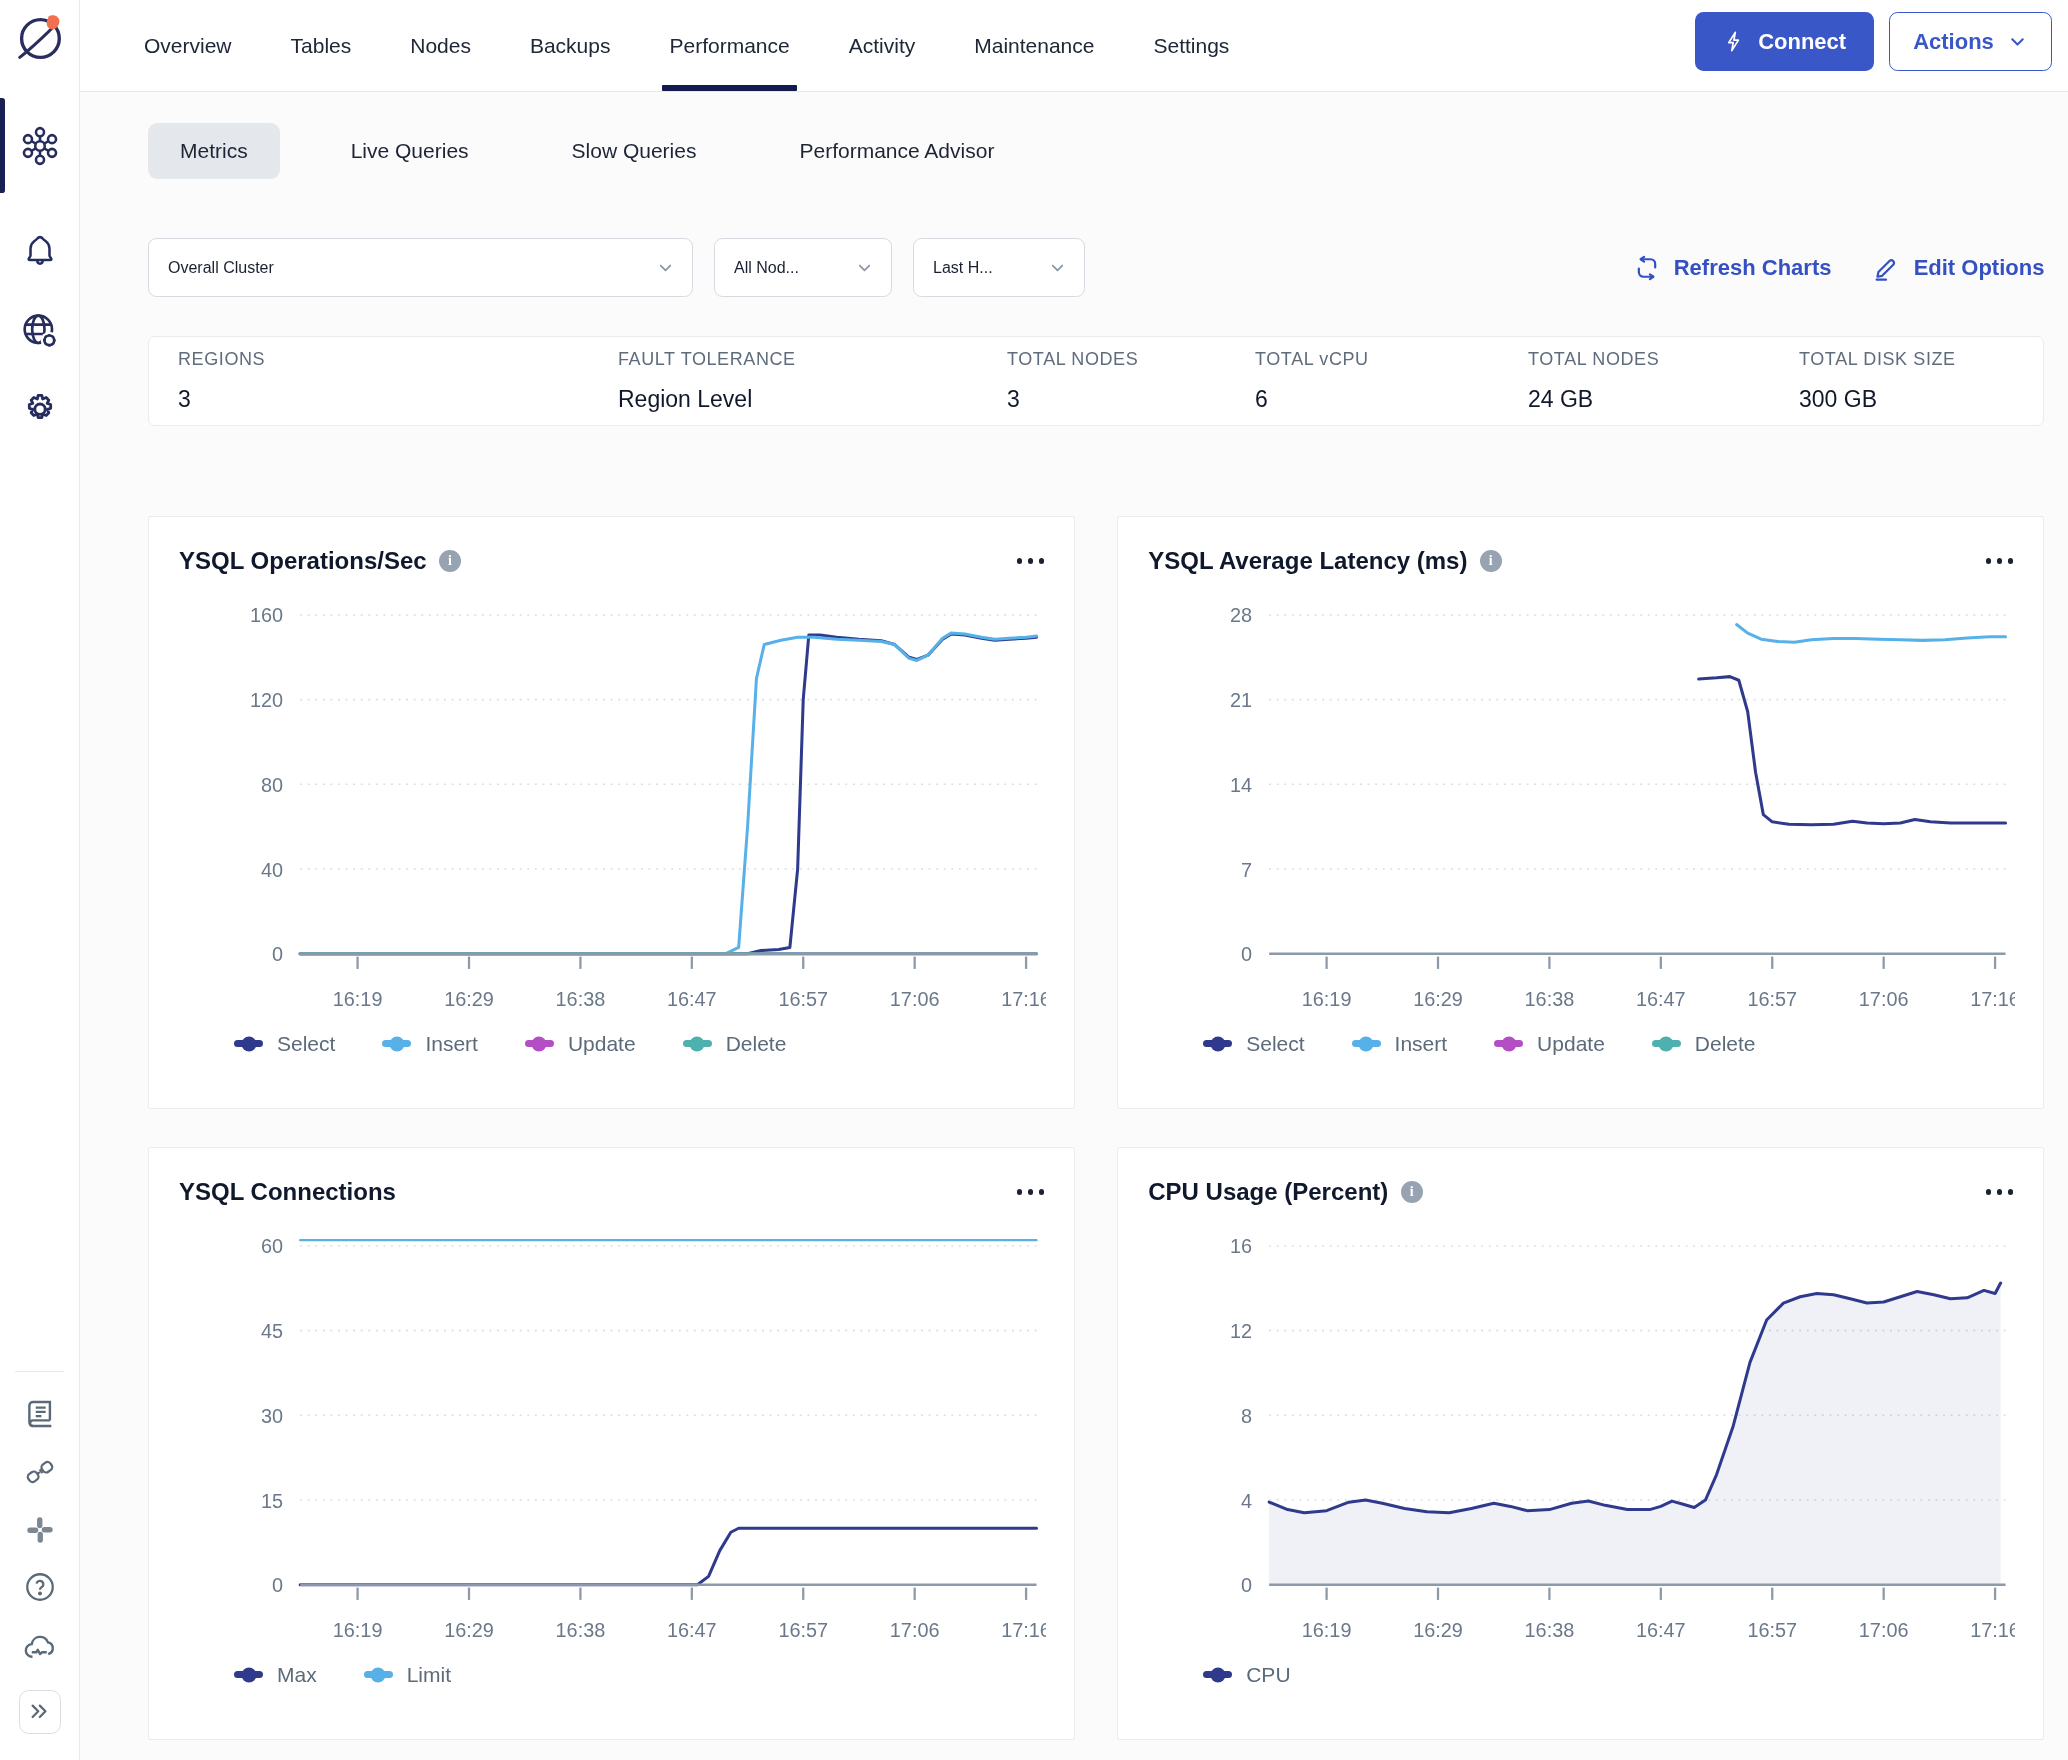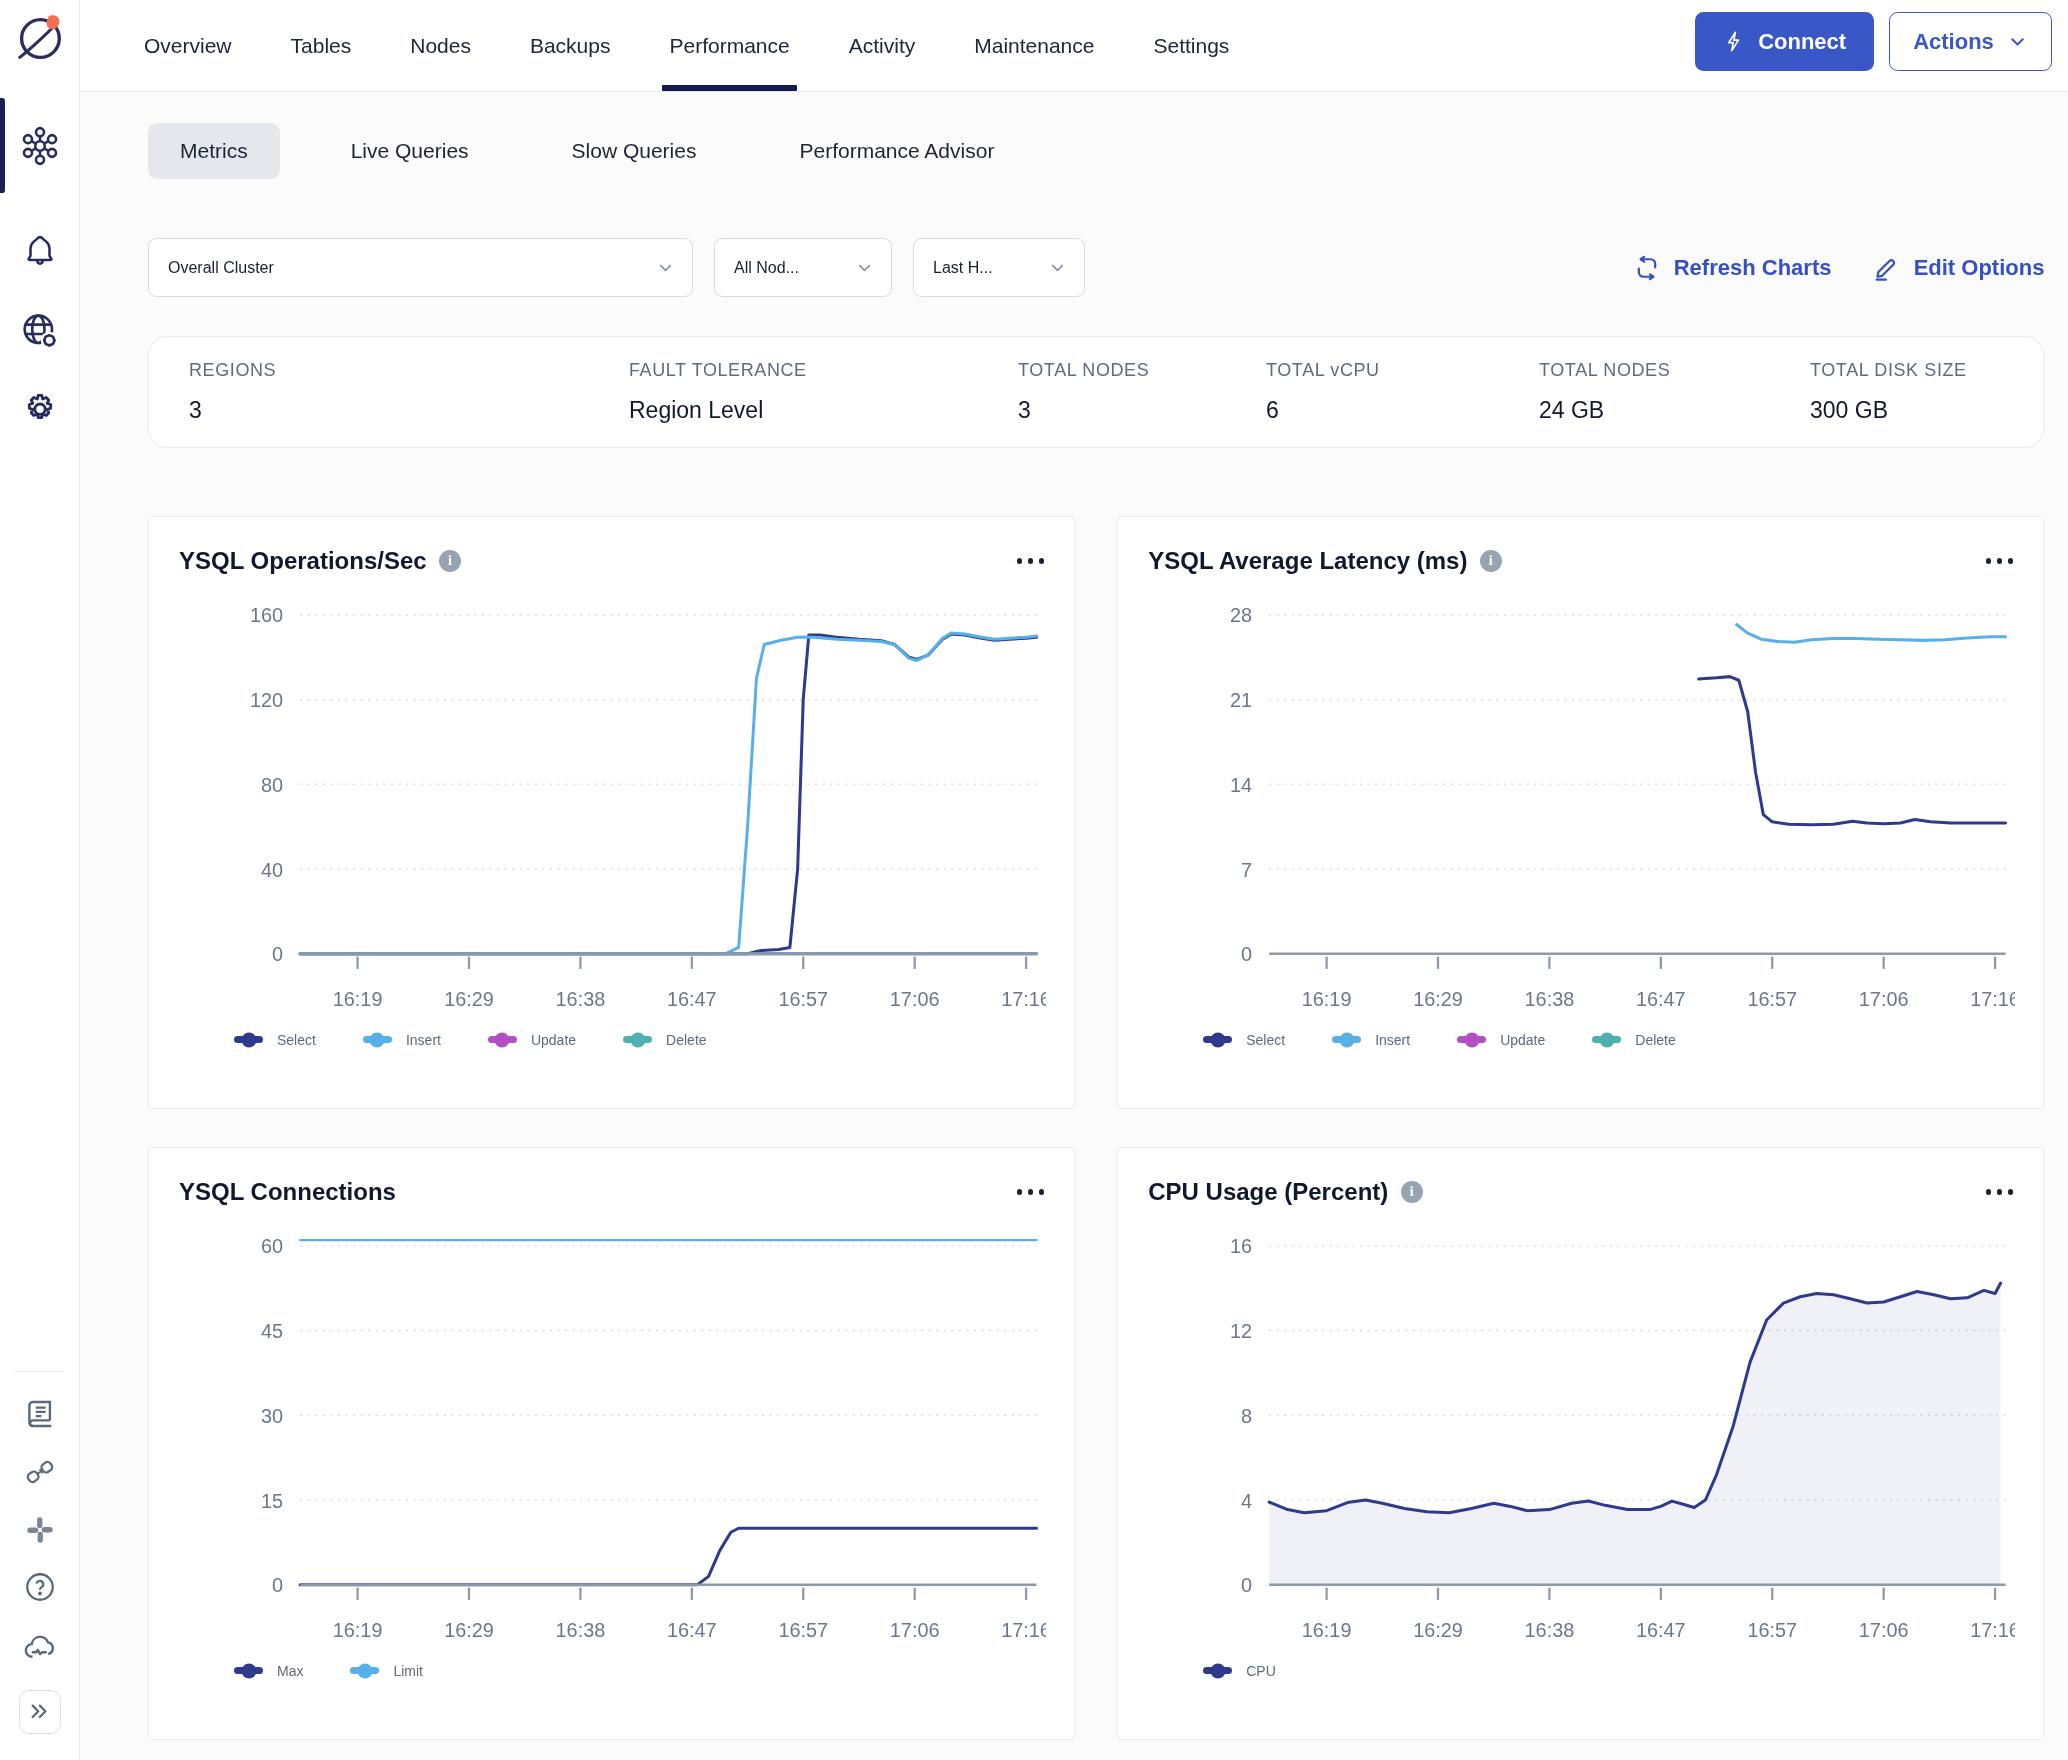--- a/index.html
+++ b/index.html
@@ -38,39 +38,39 @@
   
   .filters { position:absolute; left:148px; top:238px; right:24.6px; display:flex; align-items:center;}
   .select { height:59px; background:#fff; border:1.4px solid #D5DBE1; border-radius:8.5px; display:flex; align-items:center; justify-content:space-between; padding:0 17px 0 19px; font-size:16px; color:#1A2030; margin-right:21px; cursor:pointer;}
   .select .chev { color:#8A97A6; margin-left:13.2px; display:flex;}
   .sel-cluster { width:545px;}
   .sel-nodes { width:178px;text-align:right;}
   .sel-time { width:172px;}
   .filter-links { margin-left:auto; display:flex; align-items:center; gap:41px;}
   .link { display:flex; align-items:center; gap:13.2px; color:#3450C2; font-size:22px; font-weight:600; cursor:pointer;}
   
-  .stats-card { position:absolute; left:148px; top:336px; right:24.6px; height:112px; background:#fff; border:1.4px solid #E8ECF0; border-radius:19px;
-    display:grid; grid-template-columns:440px 389px 248px 273px 271px 1fr; align-items:center; padding-left:40px;}
+  .stats-card { position:absolute; left:148px; top:336px; right:24.6px; height:90px; background:#fff; border:1.4px solid #E8ECF0; border-radius:7px;
+    display:grid; grid-template-columns:440px 389px 248px 273px 271px 1fr; align-items:center; padding-left:29px;}
   .stat { display:flex; flex-direction:column; gap:16px;}
   .stat-label { font-size:18px; letter-spacing:0.6px; color:#5E6C7C; font-weight:500;}
   .stat-value { font-size:23px; color:#10182B;}
   
   .charts-grid { position:absolute; left:148px; top:516px; right:24.6px; display:grid; grid-template-columns:1fr 1fr; column-gap:42px; row-gap:38px;}
   .chart-card { background:#fff; border:1.4px solid #E9EDF1; border-radius:2px; height:593px; padding:30px 26.5px 0 30px; overflow:hidden;}
   .chart-head { display:flex; align-items:center; margin-bottom:19px; }
   .chart-title { font-size:24px; font-weight:700; color:#10182B;}
   .info-icon { width:22px; height:22px; border-radius:50%; background:#97A3B0; color:#fff; font-size:14px; font-weight:700; display:flex; align-items:center; justify-content:center; margin-left:12.3px; font-family:"Liberation Serif", serif;}
   .dots-menu { margin-left:auto; display:flex; gap:5.7px; padding:9.5px 3.8px; cursor:pointer;}
   .dots-menu i { width:5.2px; height:5.2px; border-radius:50%; background:#1B2230; display:block;}
   .chart-svg svg { display:block; }
   .legend { display:flex; gap:47px; margin:9.5px 0 0 55px; align-items:center;}
   .legend-item { display:flex; align-items:center; gap:14px; cursor:pointer;}
   .legend-marker { position:relative; width:29px; height:6.6px; border-radius:3.8px; flex:0 0 auto;}
   .legend-marker i { position:absolute; left:50%; top:50%; transform:translate(-50%,-50%); width:15px; height:15px; border-radius:50%; display:block; background:inherit;}
-  .legend-label { font-size:14px; color:#5C6B7A;}
+  .legend-label { font-size:21px; color:#5C6B7A;}
   svg text { font-family:"Liberation Sans", sans-serif; }
 </style>
 </head>
 <body>
 
 <div class="sidebar">
   <svg class="logo" viewBox="0 0 52 58" fill="none">
     <circle cx="27" cy="29" r="20" stroke="#2A2E5E" stroke-width="3.6"></circle>
     <path d="M5 49 C14 42 34 24 44 13" stroke="#2A2E5E" stroke-width="3.2" stroke-linecap="round" fill="none"></path>
     <path d="M36 5 C42 3 48 6 47 12 C46 17 42 20 38 19 C34 18 33 14 34 10 Z" fill="#F2704F"></path>

